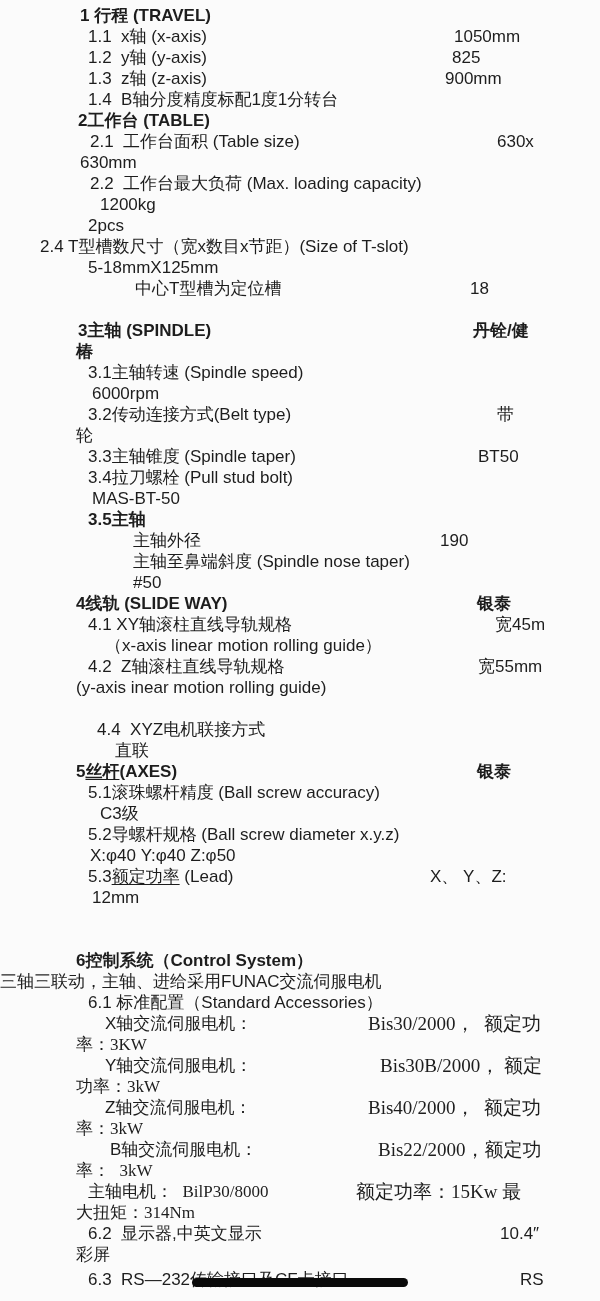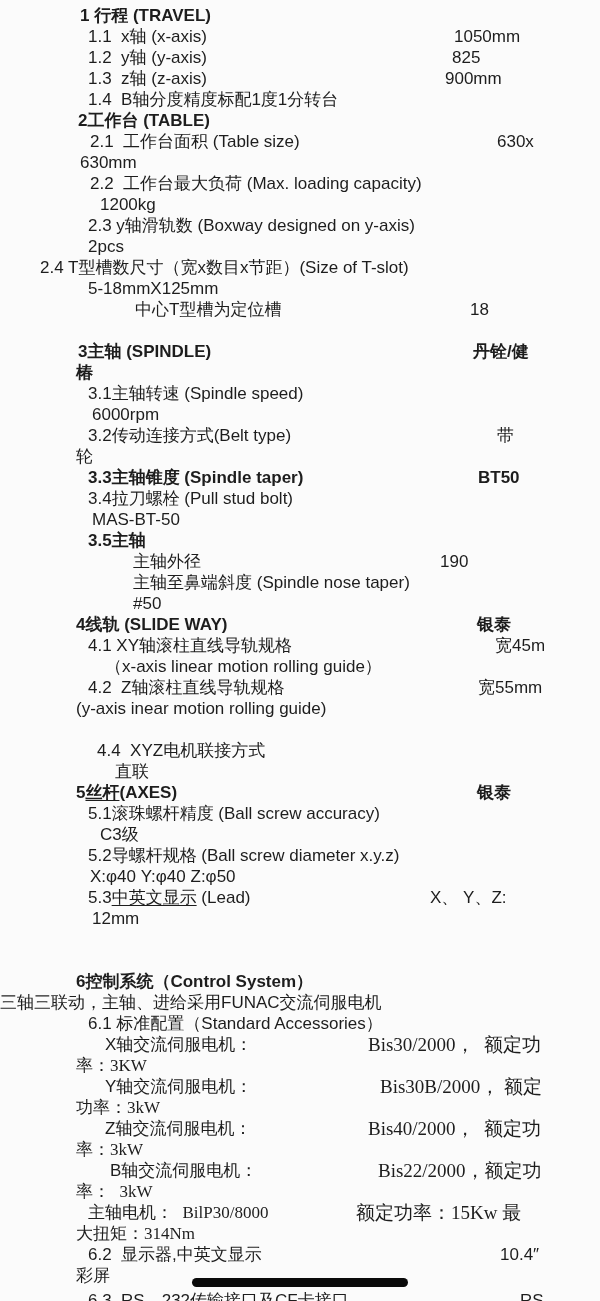--- a/index.html
+++ b/index.html
@@ -39,51 +39,50 @@
       <div class="row b" style="padding-left: 80px;"><span>1 行程 (TRAVEL)</span></div>
       <div class="row" style="padding-left: 88px;"><span>1.1  x轴 (x-axis)</span><span class="val" style="left: 454px;">1050mm</span></div>
       <div class="row" style="padding-left: 88px;"><span>1.2  y轴 (y-axis)</span><span class="val" style="left: 452px;">825</span></div>
       <div class="row" style="padding-left: 88px;"><span>1.3  z轴 (z-axis)</span><span class="val" style="left: 445px;">900mm</span></div>
       <div class="row" style="padding-left: 88px;"><span>1.4  B轴分度精度标配1度1分转台</span></div>
       <div class="row b" style="padding-left: 78px;"><span>2工作台 (TABLE)</span></div>
       <div class="row" style="padding-left: 90px;"><span>2.1  工作台面积 (Table size)</span><span class="val" style="left: 497px;">630x</span></div>
       <div class="row" style="padding-left: 80px;"><span>630mm</span></div>
       <div class="row" style="padding-left: 90px;"><span>2.2  工作台最大负荷 (Max. loading capacity)</span></div>
       <div class="row" style="padding-left: 100px;"><span>1200kg</span></div>
-      <div class="row" style="padding-left: 88px;"><span>2.3 y轴滑轨数 (Boxway designed on y-axis)</span></div>
       <div class="row" style="padding-left: 88px;"><span>2pcs</span></div>
       <div class="row" style="padding-left: 40px;"><span>2.4 T型槽数尺寸（宽x数目x节距）(Size of T-slot)</span></div>
       <div class="row" style="padding-left: 88px;"><span>5-18mmX125mm</span></div>
       <div class="row" style="padding-left: 135px;"><span>中心T型槽为定位槽</span><span class="val" style="left: 470px;">18</span></div>
       <div class="row b g21" style="padding-left: 78px;"><span>3主轴 (SPINDLE)</span><span class="val vb" style="left: 473px;">丹铨/健</span></div>
       <div class="row b" style="padding-left: 76px;"><span>椿</span></div>
       <div class="row" style="padding-left: 88px;"><span>3.1主轴转速 (Spindle speed)</span></div>
       <div class="row" style="padding-left: 92px;"><span>6000rpm</span></div>
       <div class="row" style="padding-left: 88px;"><span>3.2传动连接方式(Belt type)</span><span class="val" style="left: 497px;">带</span></div>
       <div class="row" style="padding-left: 76px;"><span>轮</span></div>
-      <div class="row" style="padding-left: 88px; font-weight: bold;"><span>3.3主轴锥度 (Spindle taper)</span><span class="val" style="left: 478px;">BT50</span></div>
+      <div class="row" style="padding-left: 88px;"><span>3.3主轴锥度 (Spindle taper)</span><span class="val" style="left: 478px;">BT50</span></div>
       <div class="row" style="padding-left: 88px;"><span>3.4拉刀螺栓 (Pull stud bolt)</span></div>
       <div class="row" style="padding-left: 92px;"><span>MAS-BT-50</span></div>
       <div class="row b" style="padding-left: 88px;"><span>3.5主轴</span></div>
       <div class="row" style="padding-left: 133px;"><span>主轴外径</span><span class="val" style="left: 440px;">190</span></div>
       <div class="row" style="padding-left: 133px;"><span>主轴至鼻端斜度 (Spindle nose taper)</span></div>
       <div class="row" style="padding-left: 133px;"><span>#50</span></div>
       <div class="row b" style="padding-left: 76px;"><span>4线轨 (SLIDE WAY)</span><span class="val vb" style="left: 477px;">银泰</span></div>
       <div class="row" style="padding-left: 88px;"><span>4.1 XY轴滚柱直线导轨规格</span><span class="val" style="left: 495px;">宽45mm</span></div>
       <div class="row" style="padding-left: 105px;"><span>（x-axis linear motion rolling guide）</span></div>
       <div class="row" style="padding-left: 88px;"><span>4.2  Z轴滚柱直线导轨规格</span><span class="val" style="left: 478px;">宽55mm</span></div>
       <div class="row" style="padding-left: 76px;"><span>(y-axis inear motion rolling guide)</span></div>
       <div class="row g21" style="padding-left: 97px;"><span>4.4  XYZ电机联接方式</span></div>
       <div class="row" style="padding-left: 115px;"><span>直联</span></div>
       <div class="row b" style="padding-left: 76px;"><span>5</span><span class="u">丝杆</span><span>(AXES)</span><span class="val vb" style="left: 477px;">银泰</span></div>
       <div class="row" style="padding-left: 88px;"><span>5.1滚珠螺杆精度 (Ball screw accuracy)</span></div>
       <div class="row" style="padding-left: 100px;"><span>C3级</span></div>
       <div class="row" style="padding-left: 88px;"><span>5.2导螺杆规格 (Ball screw diameter x.y.z)</span></div>
       <div class="row" style="padding-left: 90px;"><span>X:φ40 Y:φ40 Z:φ50</span></div>
-      <div class="row" style="padding-left: 88px;"><span>5.3</span><span class="u">中英文显示</span><span> (Lead)</span><span class="val" style="left: 430px;">X、 Y、Z:</span></div>
+      <div class="row" style="padding-left: 88px;"><span>5.3</span><span class="u">额定功率</span><span> (Lead)</span><span class="val" style="left: 430px;">X、 Y、Z:</span></div>
       <div class="row" style="padding-left: 92px;"><span>12mm</span></div>
       <div class="row b g42" style="padding-left: 76px;"><span>6控制系统（Control System）</span></div>
       <div class="row" style=""><span>三轴三联动，主轴、进给采用FUNAC交流伺服电机</span></div>
       <div class="row" style="padding-left: 88px;"><span>6.1 标准配置（Standard Accessories）</span></div>
       <div class="row" style="padding-left: 105px;"><span>X轴交流伺服电机：</span><span class="val vs" style="left: 368px;">Bis30/2000，  额定功</span></div>
       <div class="row" style="padding-left: 76px;"><span>率：</span><span class="t">3KW</span></div>
       <div class="row" style="padding-left: 105px;"><span>Y轴交流伺服电机：</span><span class="val vs" style="left: 380px;">Bis30B/2000， 额定</span></div>
       <div class="row" style="padding-left: 76px;"><span>功率：</span><span class="t">3kW</span></div>
       <div class="row" style="padding-left: 105px;"><span>Z轴交流伺服电机：</span><span class="val vs" style="left: 368px;">Bis40/2000，  额定功</span></div>
       <div class="row" style="padding-left: 76px;"><span>率：</span><span class="t">3kW</span></div>

